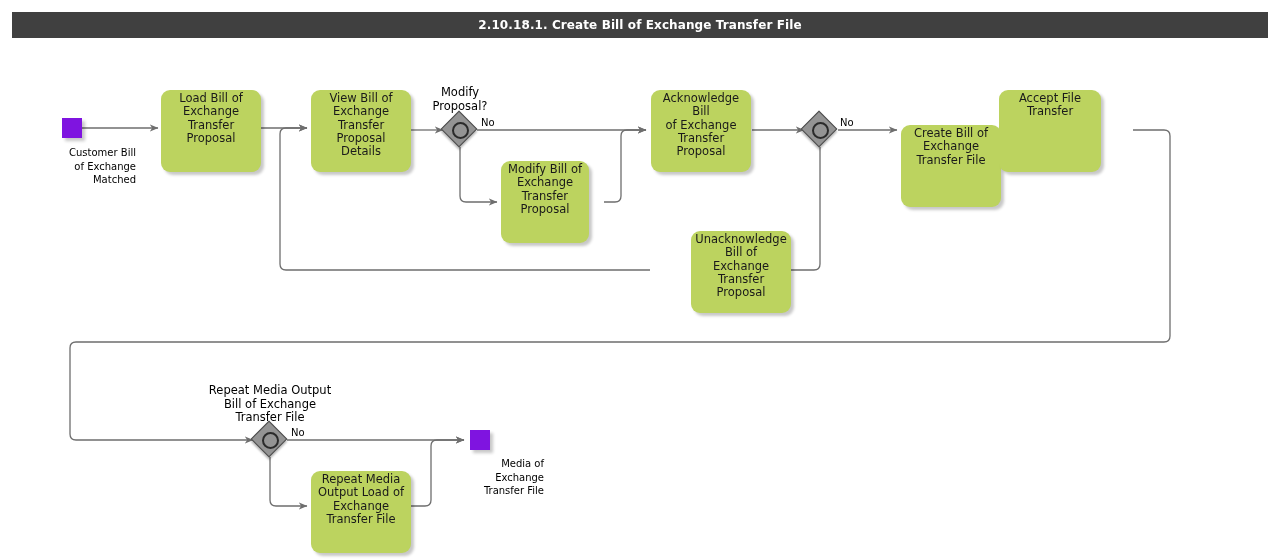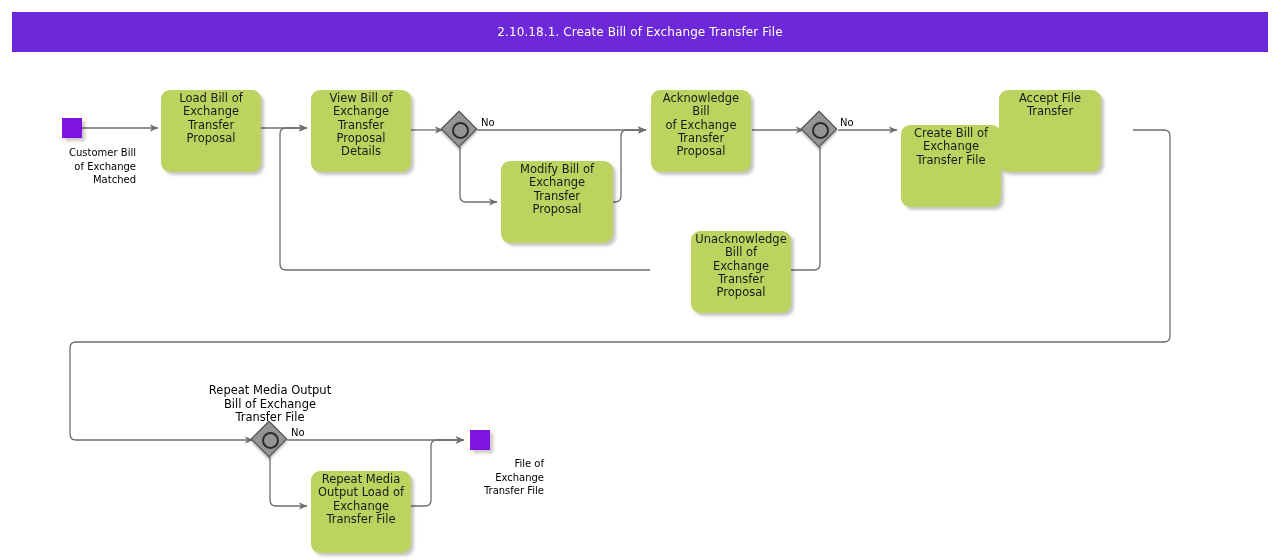--- a/index.html
+++ b/index.html
@@ -5,23 +5,23 @@
 <style>
   html,body{margin:0;padding:0;background:#ffffff;}
   body{
     width:1280px;height:560px;position:relative;overflow:hidden;
     font-family:"DejaVu Sans","Liberation Sans",sans-serif;
     color:#000000;
   }
   #canvas{position:absolute;left:0;top:0;width:1280px;height:560px;}
 
   .titlebar{
-    position:absolute;left:12px;top:12px;width:1256px;height:40px;
-    background:#6d28d9;color:#ffffff;
-    font-size:12px;font-weight:normal;
+    position:absolute;left:12px;top:12px;width:1256px;height:26px;
+    background:#404040;color:#ffffff;
+    font-size:12px;font-weight:bold;
     display:flex;align-items:center;justify-content:center;
     letter-spacing:0.1px;
   }
 
   svg.wires{position:absolute;left:0;top:0;width:1280px;height:560px;overflow:visible;}
 
   .task{
     position:absolute;background:#bcd35f;border-radius:9px;
     box-shadow:3px 3px 3px rgba(0,0,0,0.22);
     display:flex;align-items:flex-start;justify-content:center;
@@ -124,21 +124,21 @@
 
   <div class="task" style="left:311px;top:90px;width:100px;height:82px;">
     <div>
       <span>View Bill of</span>
       <span>Exchange</span>
       <span>Transfer</span>
       <span>Proposal Details</span>
     </div>
   </div>
 
-  <div class="task" style="left:501px;top:161px;width:112px;height:82px;">
+  <div class="task" style="left:501px;top:161px;width:88px;height:82px;">
     <div>
       <span>Modify Bill of</span>
       <span>Exchange</span>
       <span>Transfer</span>
       <span>Proposal</span>
     </div>
   </div>
 
   <div class="task" style="left:651px;top:90px;width:100px;height:82px;">
     <div>
@@ -178,20 +178,24 @@
       <span>Repeat Media</span>
       <span>Output Load of</span>
       <span>Exchange</span>
       <span>Transfer File</span>
     </div>
   </div>
 
   <div class="gateway" style="left:443px;top:113px;">
     <div class="diamond"></div>
     <div class="ring"></div>
+  </div>
+  <div class="gw-label" style="left:400px;top:86px;width:120px;">
+    <div>Modify</div>
+    <div>Proposal?</div>
   </div>
   <div class="flow-label" style="left:481px;top:117px;">No</div>
 
   <div class="gateway" style="left:803px;top:113px;">
     <div class="diamond"></div>
     <div class="ring"></div>
   </div>
   <div class="flow-label" style="left:840px;top:117px;">No</div>
 
   <div class="gateway" style="left:253px;top:423px;">
@@ -200,18 +204,18 @@
   </div>
   <div class="gw-label" style="left:190px;top:384px;width:160px;">
     <div>Repeat Media Output</div>
     <div>Bill of Exchange</div>
     <div>Transfer File</div>
   </div>
   <div class="flow-label" style="left:291px;top:427px;">No</div>
 
   <div class="event" style="left:470px;top:430px;"></div>
   <div class="event-label" style="left:416px;top:457px;width:128px;">
-    <div>File of</div>
+    <div>Media of</div>
     <div>Exchange</div>
     <div>Transfer File</div>
   </div>
 
 </div>
 
 </body></html>

